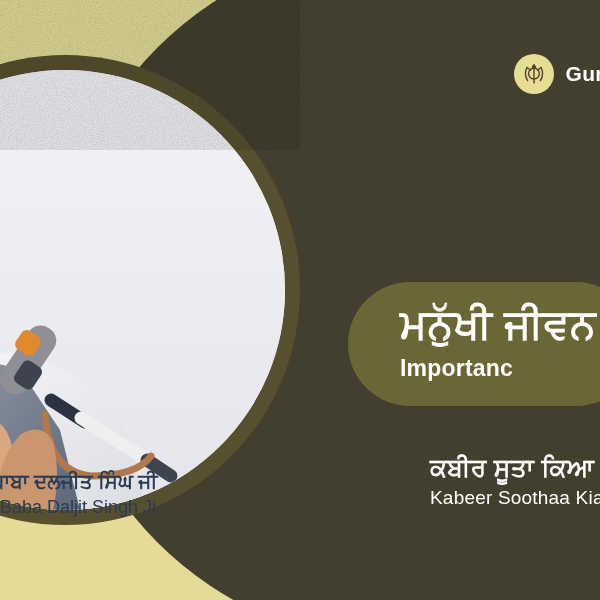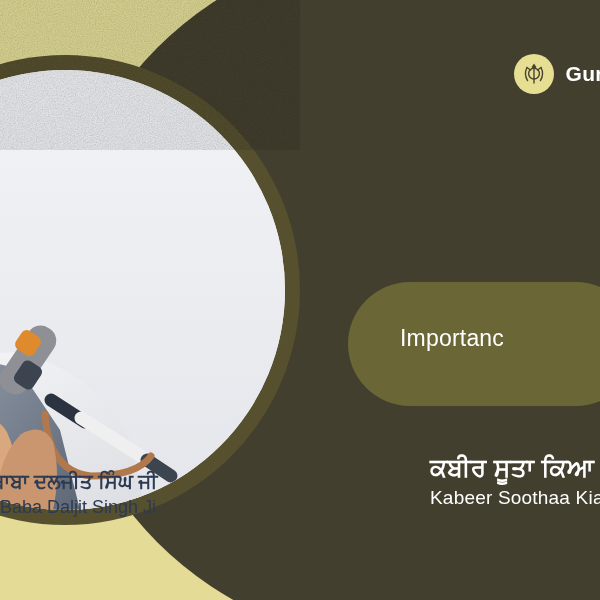--- a/index.html
+++ b/index.html
@@ -131,24 +131,24 @@
   }
   .title-gurmukhi {
     font-size: 41px;
     font-weight: 700;
     color: #FFFFFF;
     line-height: 1.18;
     letter-spacing: .5px;
   }
   .title-roman {
     font-size: 23px;
-    font-weight: 400;
+    font-weight: 700;
     color: #FFFFFF;
     line-height: 1.3;
-    margin-top: 24px;
+    margin-top: 6px;
     letter-spacing: .2px;
   }
 
   .quote-block {
     position: absolute;
     left: 430px;
     top: 452px;
     z-index: 30;
     white-space: nowrap;
   }
@@ -305,20 +305,21 @@
 
       <path d="M96 440 Q100 382 128 356 Q150 342 162 362 Q176 392 168 440 Z" fill="#D9A87F"></path>
       <path d="M150 440 Q152 388 176 364 Q198 352 208 372 Q216 404 208 440 Z" fill="#C9966F"></path>
       <path d="M128 368 Q144 392 142 440" stroke="#C08F68" stroke-width="3" fill="none"></path>
     </svg>
   </div>
 
   <div class="title-panel"></div>
 
   <div class="title-block">
+    <div class="title-gurmukhi">ਮਨੁੱਖੀ ਜੀਵਨ</div>
     <div class="title-roman">Importanc</div>
   </div>
 
   <div class="quote-block">
     <div class="quote-gurmukhi">ਕਬੀਰ ਸੂਤਾ ਕਿਆ ਕ</div>
     <div class="quote-roman">Kabeer Soothaa Kiaa Kareh</div>
   </div>
 
   <div class="brand">
     <div class="brand-badge">

